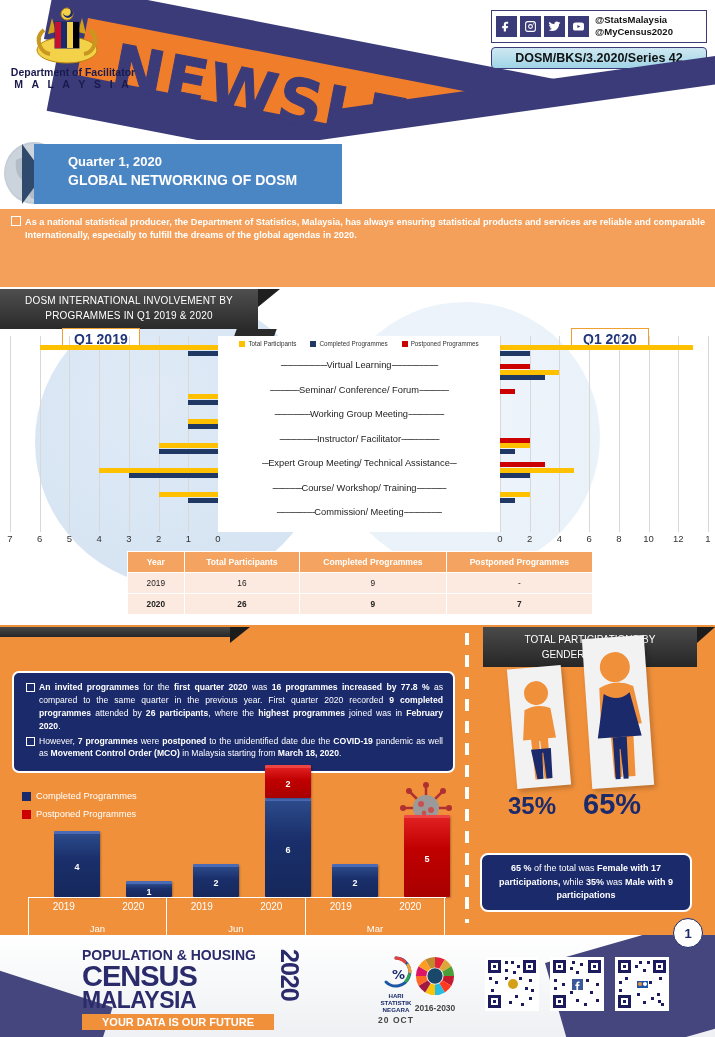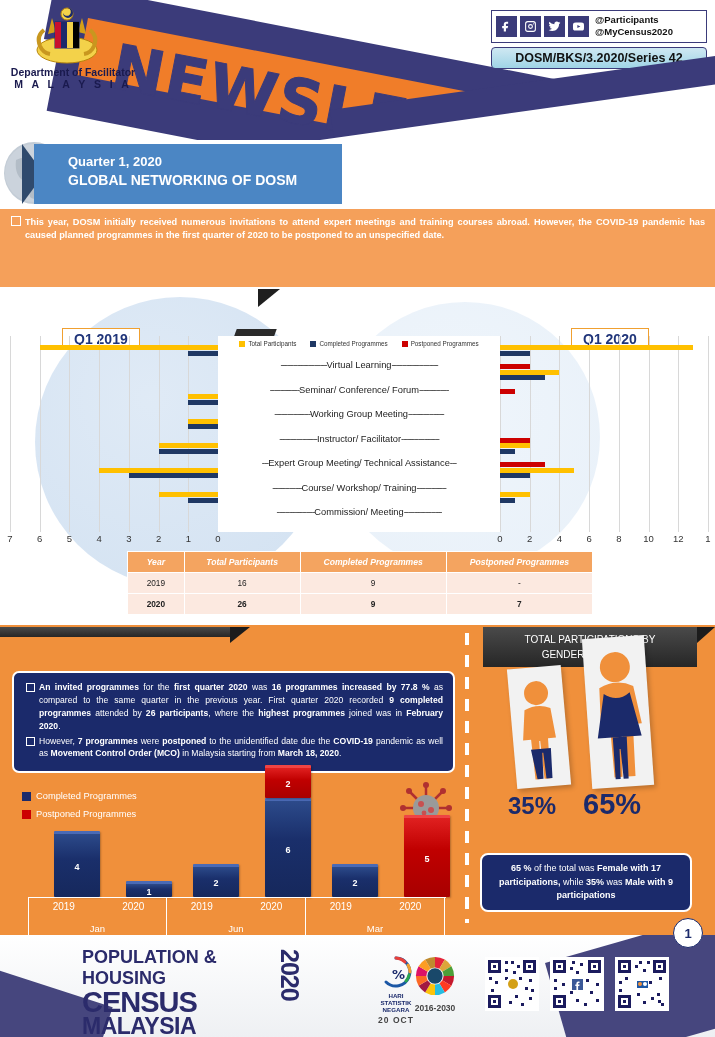--- a/index.html
+++ b/index.html
@@ -159,21 +159,21 @@
   .axis-left { left:10px; width:208px; }
   .axis-right { left:500px; width:208px; }
 
   
   .dtable {
     position:absolute; left:127px; top:551px; width:466px;
     border-collapse:collapse; font-size:8.3px; z-index:6;
   }
   .dtable th {
     background:#f4a460; color:#fff; font-weight:bold; padding:5px 16px;
-    border:1px solid #fff; text-align:center; font-size:8.6px;font-style:italic;
+    border:1px solid #fff; text-align:center; font-size:8.6px;
   }
   .dtable td {
     background:#fce9e0; color:#222; padding:5px 2px; text-align:center;
     border:1px solid #fff;
   }
   .dtable tr.r2020 td { font-weight:bold; }
 
   
   .lower { position:absolute; left:0; top:625px; width:715px; height:310px; background:#f0903b; }
   .ribbon2 {
@@ -253,21 +253,21 @@
             background:linear-gradient(#ffffff,#eef0f3); overflow:hidden; }
   .foot-navy-l {
     position:absolute; left:-30px; top:26px; width:150px; height:100px;
     background:#46467e; transform:rotate(18deg); transform-origin:left top;
   }
   .foot-navy-r {
     position:absolute; left:545px; top:28px; width:250px; height:110px;
     background:#46467e; transform:rotate(-16deg); transform-origin:left top;
   }
   .census-logo { position:absolute; left:82px; top:12px; width:220px; }
-  .cl1 { font-size:18px; font-weight:bold; color:#2b2b6b; letter-spacing:0px; }
+  .cl1 { font-size:14px; font-weight:bold; color:#2b2b6b; letter-spacing:0px; }
   .cl2 { font-size:29px; font-weight:bold; color:#2b2b6b; line-height:.92; letter-spacing:-1px; }
   .cl3 { font-size:23px; font-weight:bold; color:#2b2b6b; line-height:.95; letter-spacing:-.5px; }
   .cl-year {
     position:absolute; right:-2px; top:2px; font-size:25px; font-weight:bold;
     color:#2b2b6b; writing-mode:vertical-rl; letter-spacing:-1px;
   }
   .cl4 { background:#f0903b; color:#fff; font-size:11px; font-weight:bold;
          text-align:center; padding:2px 0; margin-top:2px; width:192px; }
   .mycensus-box {
     position:absolute; left:240px; top:10px; width:80px; text-align:center;
@@ -334,21 +334,21 @@
         <svg viewBox="0 0 24 24">
             <path d="M23 5a9 9 0 0 1-2.6.7 4.5 4.5 0 0 0 2-2.5 9 9 0 0 1-2.9 1.1A4.5 4.5 0 0 0 11.7 8a12.8 12.8 0 0 1-9.3-4.7 4.5 4.5 0 0 0 1.4 6 4.4 4.4 0 0 1-2-.6 4.5 4.5 0 0 0 3.6 4.4 4.5 4.5 0 0 1-2 .1 4.5 4.5 0 0 0 4.2 3.1A9 9 0 0 1 1 18.3a12.7 12.7 0 0 0 6.9 2C16 20.3 20.4 13.6 20.4 7.8v-.6A9 9 0 0 0 23 5z"></path>
           </svg>
       </div>
       <div class="sq">
         <svg viewBox="0 0 24 24">
             <path d="M22 8s-.2-1.5-.8-2.1c-.8-.8-1.7-.8-2.1-.9C16.3 4.8 12 4.8 12 4.8s-4.3 0-7.1.2c-.4 0-1.3.1-2.1.9C2.2 6.5 2 8 2 8s-.2 1.7-.2 3.4v1.6c0 1.7.2 3.4.2 3.4s.2 1.5.8 2.1c.8.8 1.8.8 2.3.9 1.7.2 6.9.2 6.9.2s4.3 0 7.1-.2c.4-.1 1.3-.1 2.1-.9.6-.6.8-2.1.8-2.1s.2-1.7.2-3.4v-1.6C22.2 9.7 22 8 22 8zM9.9 14.8V9.2l5.6 2.8z"></path>
           </svg>
       </div>
       <div class="handles">
-        <div>@Participants</div>
+        <div>@StatsMalaysia</div>
         <div>@MyCensus2020</div>
       </div>
     </div>
     <div class="series-badge">DOSM/BKS/3.2020/Series 42</div>
   </div>
 </div>
 
 <div class="wedge-navy"></div>
 <div class="wedge-white"></div>
 <svg class="globe-left" viewBox="0 0 60 62">
@@ -356,26 +356,30 @@
   <path d="M12 18 q10-6 20 2 q8 7 4 14 q-5 9-14 6 q-12-5-10-22Z" fill="#9aa7b4" opacity=".7"></path>
   <path d="M28 42 q6 3 6 12 q-4 5-8 1 q-2-8 2-13Z" fill="#9aa7b4" opacity=".7"></path>
 </svg>
 <div class="title-arrow-l"></div>
 <div class="title-bar">
   <div class="title-l1">Quarter 1, 2020</div>
   <div class="title-l2">GLOBAL NETWORKING OF DOSM</div>
 </div>
 
 <div class="intro">
-  <p>This year, DOSM initially received numerous invitations to attend expert meetings and training courses abroad. However, the COVID-19 pandemic has caused planned programmes in the first quarter of 2020 to be postponed to an unspecified date.</p>
+  <p>As a national statistical producer, the Department of Statistics, Malaysia, has always ensuring statistical products and services are reliable and comparable Internationally, especially to fulfill the dreams of the global agendas in 2020.</p>
 </div>
 
 <div class="chart-section">
   <div class="globe-bg"></div>
   <div class="globe-bg2"></div>
+  <div class="ribbon">
+    <div>DOSM INTERNATIONAL INVOLVEMENT BY</div>
+    <div>PROGRAMMES IN Q1 2019 &amp; 2020</div>
+  </div>
   <div class="ribbon-fold"></div>
   <div class="ribbon-tail"></div>
 </div>
 
 <div class="qlabel q2019">Q1 2019</div>
 <div class="qlabel q2020">Q1 2020</div>
 
 <div class="plot plot-left" id="plot-left">
     <div class="grid-line" style="left: 0%;"></div>
     <div class="grid-line" style="left: 14.2857%;"></div>

